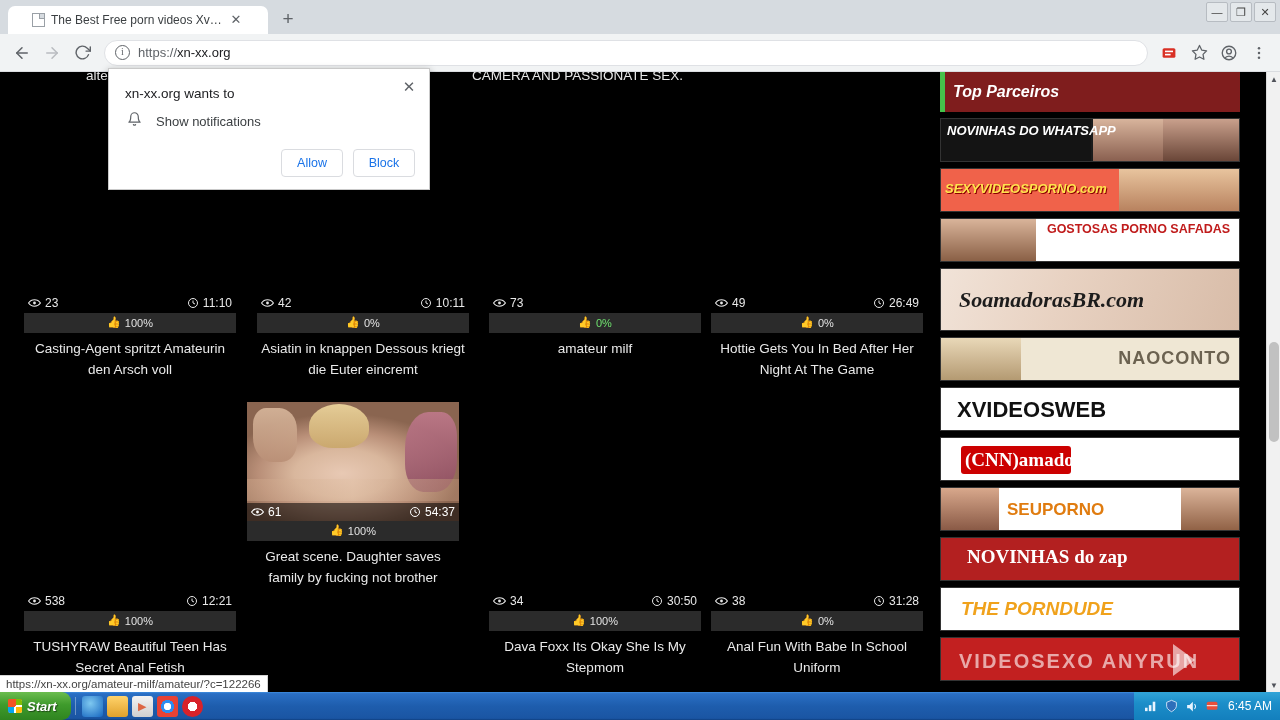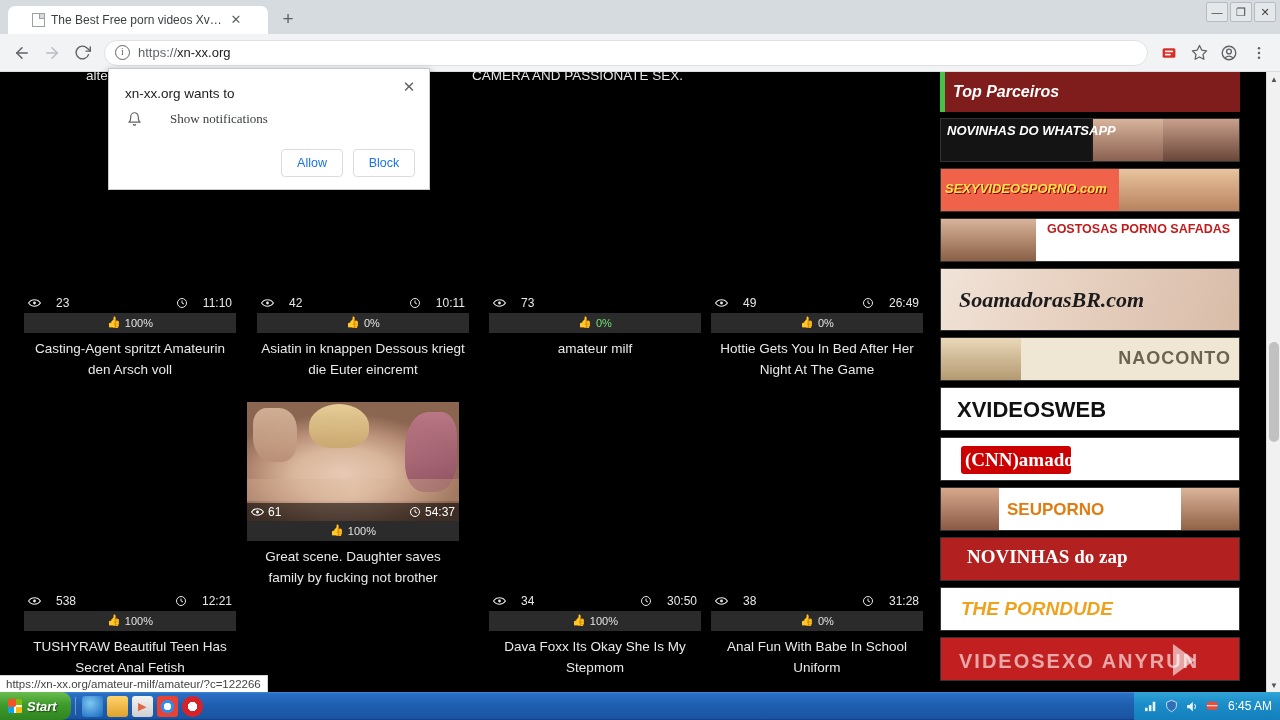--- a/index.html
+++ b/index.html
@@ -179,21 +179,21 @@
   }
   .meta {
     display: flex;
     justify-content: space-between;
     align-items: center;
     color: #e8e8e8;
     font-size: 12px;
     padding: 2px 4px 3px 4px;
     height: 19px;
   }
-  .meta .left, .meta .right { display: flex; align-items: center; gap: 15px; }
+  .meta .left, .meta .right { display: flex; align-items: center; gap: 4px; }
   .overlay-meta {
     position: absolute;
     bottom: 0; left: 0; right: 0;
     display: flex;
     justify-content: space-between;
     align-items: center;
     color: #fff;
     font-size: 12px;
     padding: 2px 4px;
     background: rgba(0,0,0,0.55);
@@ -296,21 +296,21 @@
     right: 10px; top: 8px;
     width: 20px; height: 20px;
     text-align: center;
     line-height: 19px;
     font-size: 15px;
     color: #5f6368;
   }
   .perm-row {
     position: absolute;
     left: 18px; top: 42px;
-    display: flex; align-items: flex-start; gap: 28px; font-family: Liberation Serif, serif;
+    display: flex; align-items: center; gap: 14px;
   }
   .perm-row .label { font-size: 13px; color: #3c4043; }
   .perm-actions {
     position: absolute;
     right: 14px; bottom: 12px;
     display: flex; gap: 10px;
   }
   .perm-btn {
     min-width: 62px;
     height: 28px;

